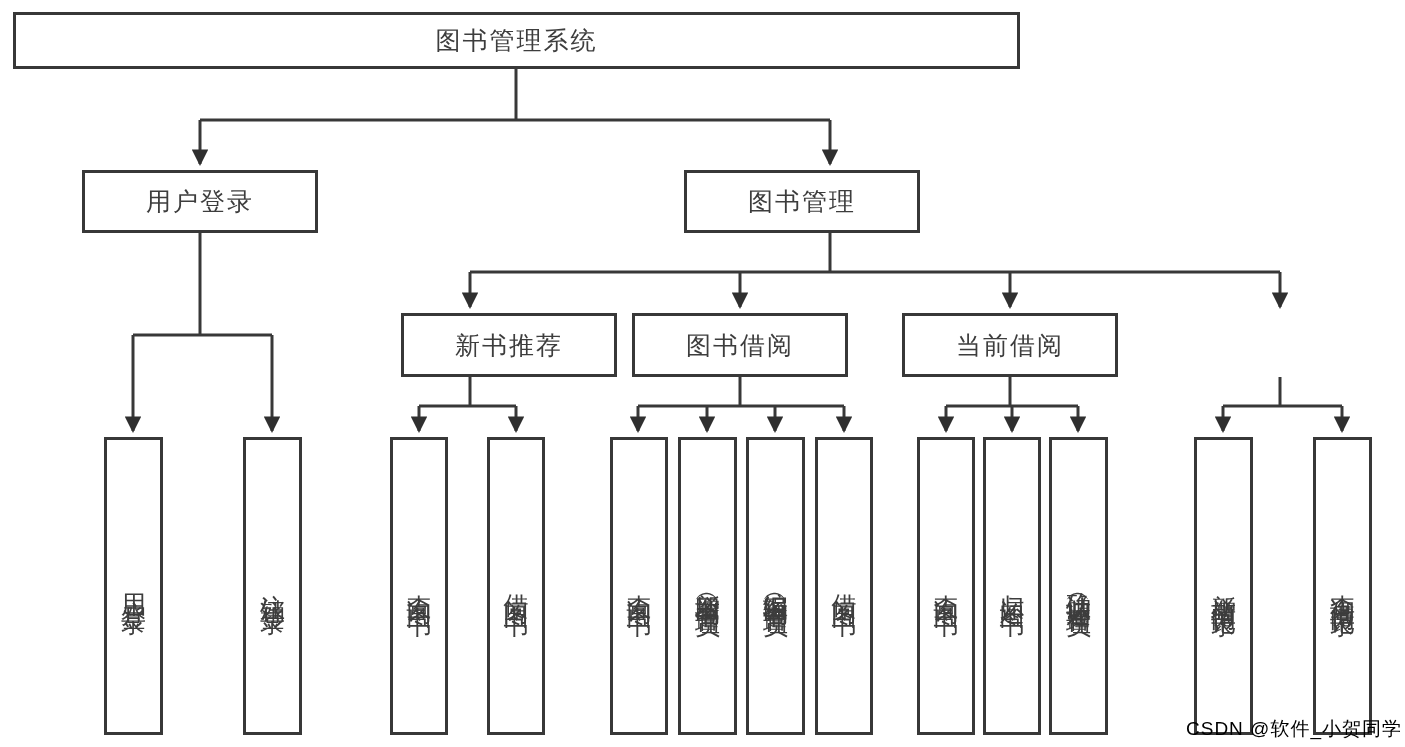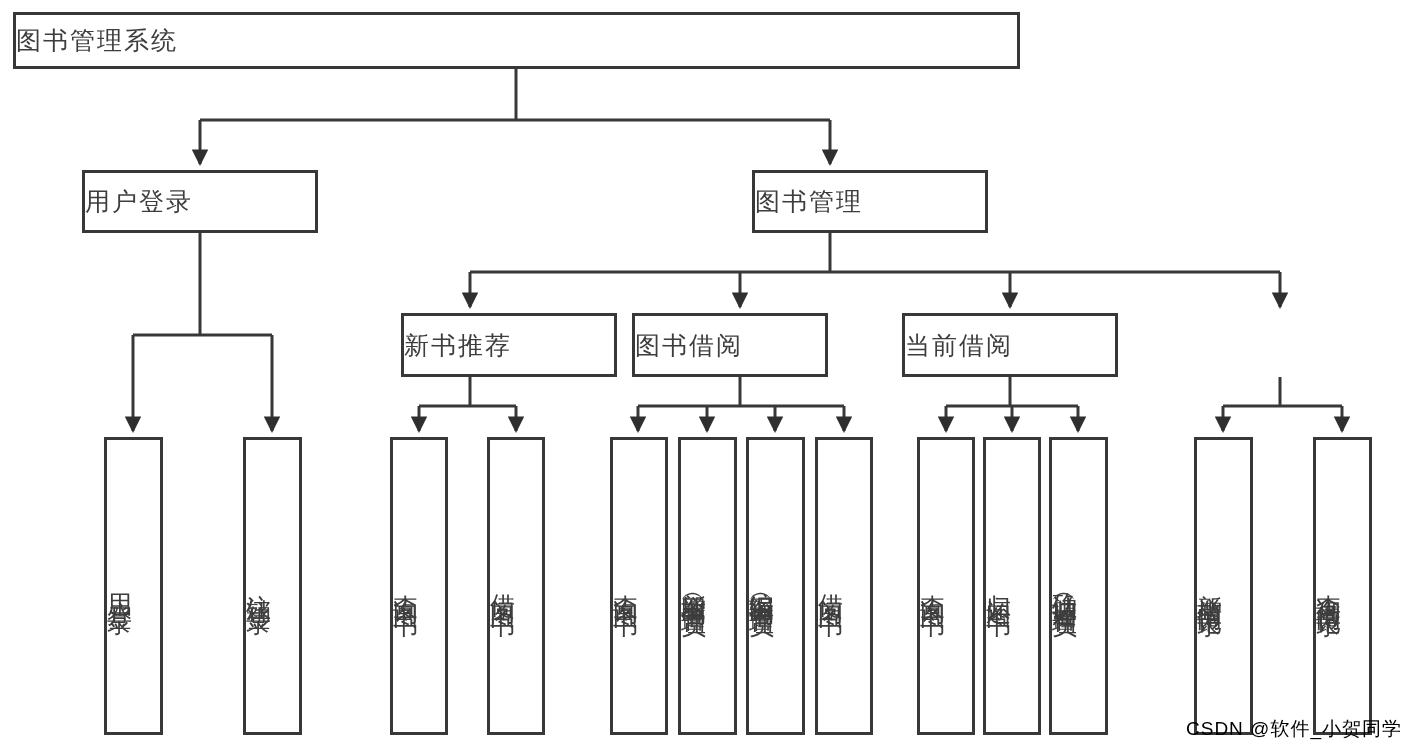--- a/index.html
+++ b/index.html
@@ -4,21 +4,21 @@
 <style>
   html,body{margin:0;padding:0;background:#ffffff;}
   .stage{
     position:relative;width:1405px;height:747px;background:#ffffff;overflow:hidden;
     font-family:"Liberation Sans","DejaVu Sans",sans-serif;
   }
   .wires{position:absolute;left:0;top:0;z-index:0;}
   .node{
     position:absolute;box-sizing:border-box;z-index:1;
     border:3px solid #383838;background:#ffffff;color:#3d3d3d;
-    display:flex;align-items:center;
+    display:flex;align-items:center;justify-content:center;
   }
   .hnode{font-size:25px;letter-spacing:2px;white-space:nowrap;}
   .leaf .vtext{
     writing-mode:vertical-rl;text-orientation:mixed;
     font-size:25px;line-height:1;letter-spacing:6px;white-space:nowrap;
   }
   .watermark{
     position:absolute;z-index:2;left:1186px;top:716px;
     font-size:19px;color:#000000;letter-spacing:1px;white-space:nowrap;
   }
@@ -78,28 +78,28 @@
     </g>
   </svg>
 
   <div class="node hnode" style="left:13px;top:12px;width:1007px;height:57px;">
     <span>图书管理系统</span>
   </div>
 
   <div class="node hnode" style="left:82px;top:170px;width:236px;height:63px;">
     <span>用户登录</span>
   </div>
-  <div class="node hnode" style="left:752px;top:170px;width:236px;height:63px;">
+  <div class="node hnode" style="left:684px;top:170px;width:236px;height:63px;">
     <span>图书管理</span>
   </div>
 
   <div class="node hnode" style="left:362px;top:313px;width:216px;height:64px;margin-left:39px;">
     <span>新书推荐</span>
   </div>
-  <div class="node hnode" style="left:632px;top:313px;width:196px;height:64px;">
+  <div class="node hnode" style="left:632px;top:313px;width:216px;height:64px;">
     <span>图书借阅</span>
   </div>
   <div class="node hnode" style="left:902px;top:313px;width:216px;height:64px;">
     <span>当前借阅</span>
   </div>
 
   <div class="node leaf" style="left:104px;top:437px;width:59px;height:298px;">
     <span class="vtext">用户登录</span>
   </div>
   <div class="node leaf" style="left:243px;top:437px;width:59px;height:298px;">

